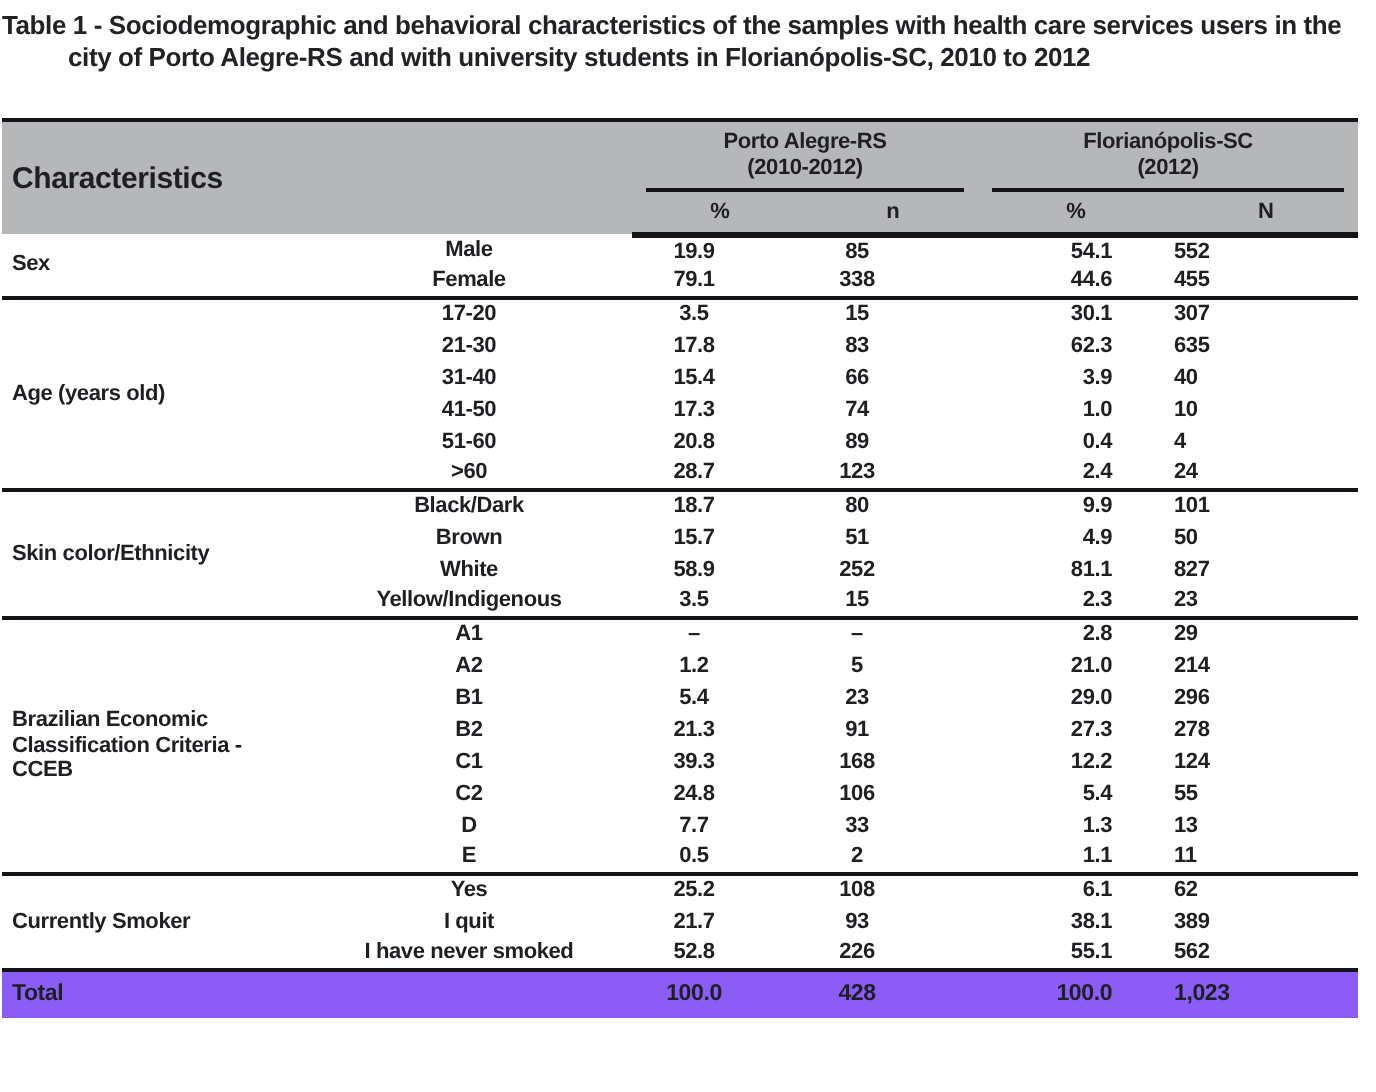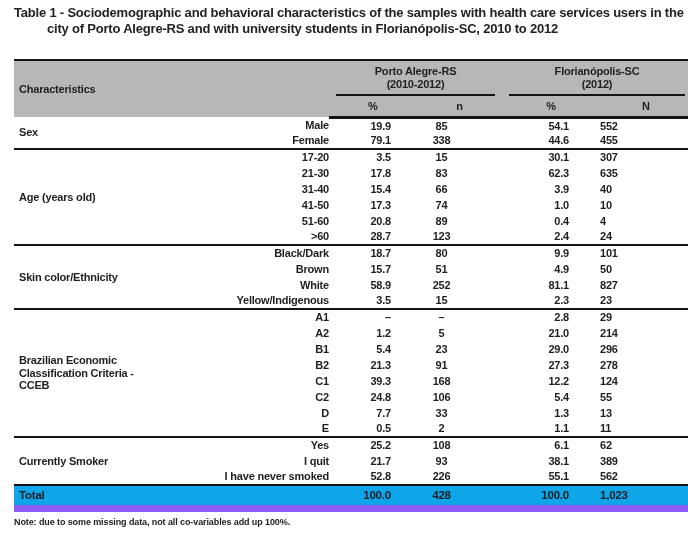--- a/index.html
+++ b/index.html
@@ -4,21 +4,21 @@
 <style>
   * { box-sizing: border-box; margin: 0; padding: 0; }
   html, body {
     width: 688px; height: 546px;
     background: #ffffff;
     font-family: "Liberation Sans", "DejaVu Sans", sans-serif;
     font-weight: 700;
     color: #1e1f23;
     overflow: hidden;
   }
-  .page { padding: 5px 5px 0 14px; }
+  .page { padding: 5px 5px 0 1px; }
 
   
   .title {
     font-size: 13px;
     line-height: 15.5px;
     letter-spacing: -0.2px;
     color: #232125;
     padding-left: 33px;
     text-indent: -33px;
     width: 678px;
@@ -38,21 +38,21 @@
   col.c-n2    { width: 85px; }
   col.c-n3    { width: 98px; }
   col.c-n4    { width: 92px; }
 
   thead { background: #b6b7b9; }
   thead th { font-weight: 700; }
   th.char-hd {
     text-align: left;
     vertical-align: middle;
     padding-left: 5px;
-    font-size: 11px;
+    font-size: 15px;
     letter-spacing: -0.2px;
     margin-top: 41px;
   }
   th.group-hd { vertical-align: bottom; padding: 4px 7px 0 7px; height: 32px; }
   .group-line {
     border-bottom: 2px solid #141418;
     text-align: center;
     font-size: 11px;
     line-height: 13px;
     letter-spacing: -0.2px;
@@ -68,31 +68,31 @@
   }
 
   tbody td {
     height: 16px;
     font-size: 11px;
     line-height: 12.5px;
     letter-spacing: -0.2px;
     vertical-align: middle;
   }
   td.grp { text-align: left; padding-left: 5px; }
-  td.sub { text-align: right; padding-left: 2px; }
-  td.n1 { text-align: right; padding-right: 26px; }
+  td.sub { text-align: center; padding-left: 2px; }
+  td.n1 { text-align: center; padding-right: 26px; }
   td.n2 { text-align: center; padding-right: 36px; }
   td.n3 { text-align: right; padding-right: 31px; }
   td.n4 { text-align: left; padding-right: 30px; }
   tbody + tbody { border-top: 2px solid #141418; }
 
   tfoot {
-    background: #0ea5e9;
+    background: #8b5cf6;
     border-top: 2px solid #141418;
-    border-bottom: 7px solid #8b5cf6;
+    border-bottom: 1px solid #8b5cf6;
   }
   tfoot td {
     height: 23px;
     font-size: 11.5px;
     vertical-align: middle;
     letter-spacing: -0.2px;
   }
 
   
   .note {
@@ -328,15 +328,14 @@
       <tr>
         <td class="grp" colspan="2">Total</td>
         <td class="n1">100.0</td>
         <td class="n2">428</td>
         <td class="n3">100.0</td>
         <td class="n4">1,023</td>
       </tr>
     </tfoot>
   </table>
 
-  <div class="note">Note: due to some missing data, not all co-variables add up 100%.</div>
 
 </div>
 
 </body></html>

